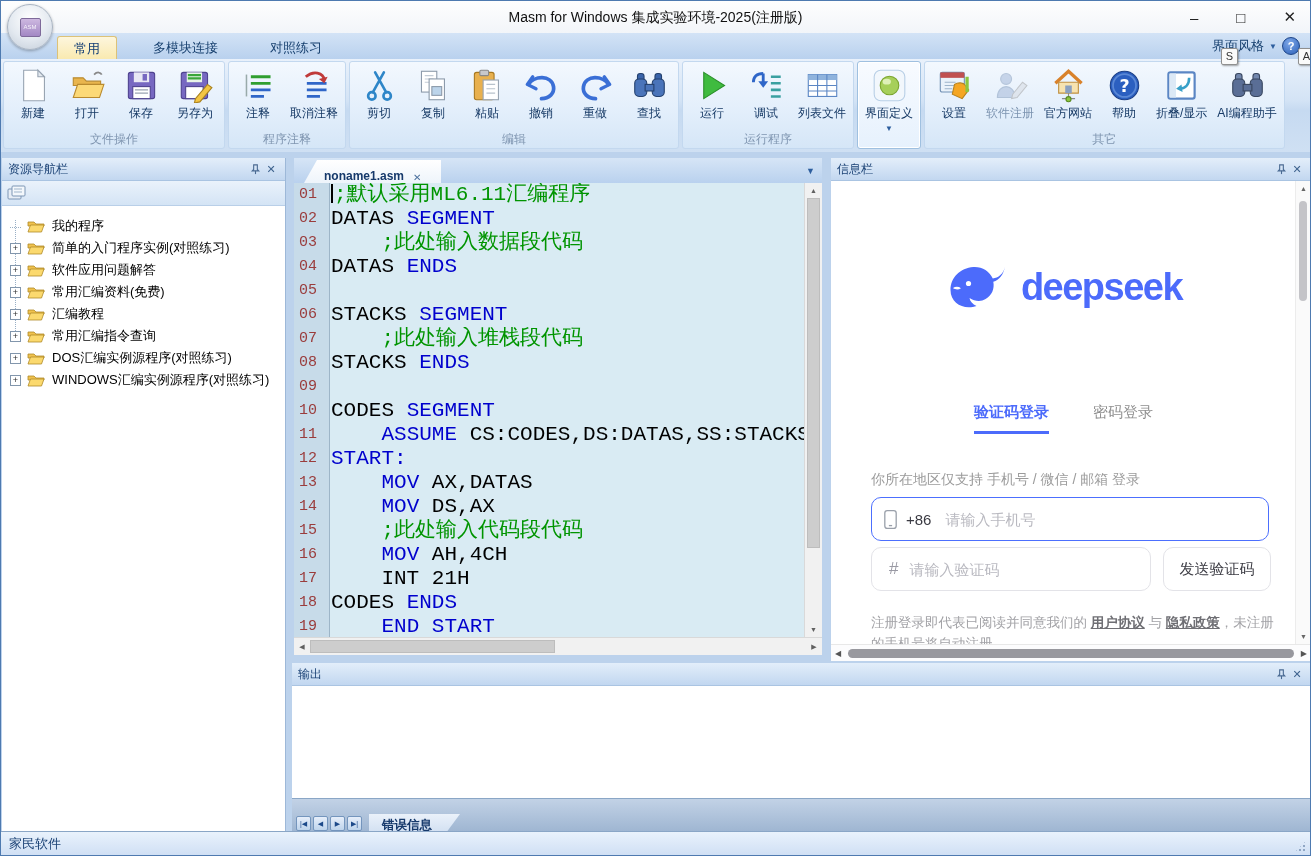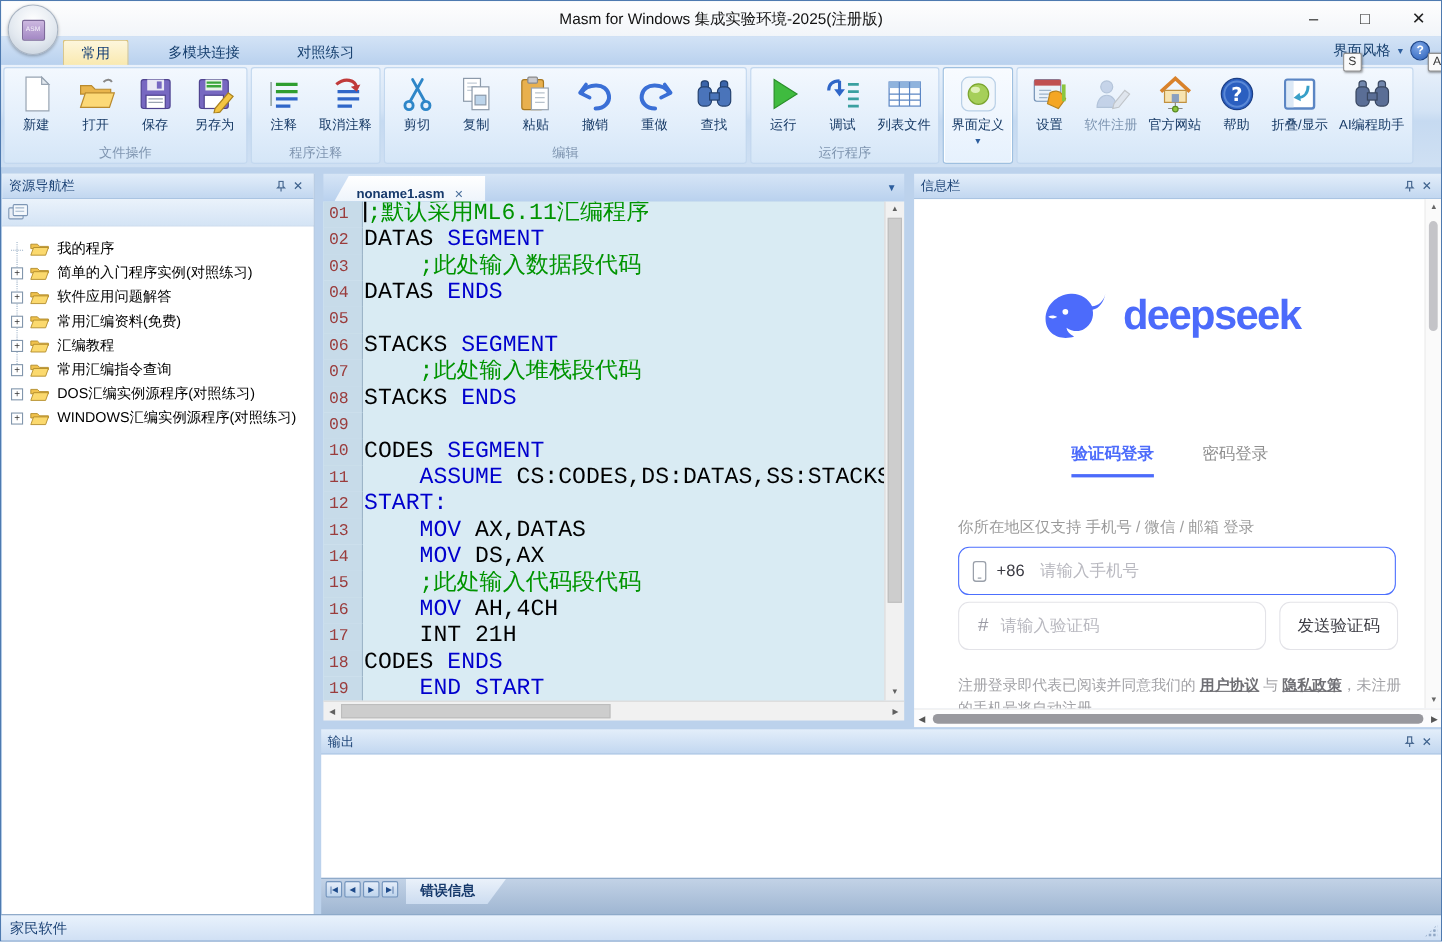--- a/index.html
+++ b/index.html
@@ -101,21 +101,21 @@
   .ip-vscroll{position:absolute;right:0;top:0;width:15px;bottom:0;background:#fafafa;border-left:1px solid #ececec}
   .ipv-arrow{position:absolute;left:0;width:100%;text-align:center;font-size:7px;color:#666}
   .ipv-thumb{position:absolute;left:3px;top:20px;width:8px;height:100px;background:#c4c4c8;border-radius:5px}
   .ip-hscroll{height:16px;flex:none;background:#fcfcfd;border-top:1px solid #e8e8e8;display:flex;align-items:center;padding:0 4px;gap:7px}
   .iph-arrow{font-size:8px;color:#555;flex:none}
   .iph-thumb{flex:1;height:9px;background:#98989e;border-radius:5px}
 
   
   .output-panel{position:absolute;left:291px;top:662px;width:1019px;height:168px;display:flex;flex-direction:column}
   .op-content{flex:1;background:#fff}
-  .tabstrip{height:33px;flex:none;background:linear-gradient(#c2d2e6,#9fb6d2);display:flex;align-items:flex-start;padding:0 0 0 4px;box-sizing:border-box;border-top:1px solid #8aa6c6}
+  .tabstrip{height:33px;flex:none;background:linear-gradient(#c2d2e6,#9fb6d2);display:flex;align-items:flex-start;padding:15px 0 0 4px;box-sizing:border-box;border-top:1px solid #8aa6c6}
   .nav-btn{width:15px;height:15px;margin:2px 2px 0 0;background:linear-gradient(#e6eefa,#bed4ec);border:1px solid #7495bd;border-radius:2px;font-size:7px;color:#1d4a8a;display:flex;align-items:center;justify-content:center;padding:0;font-family:inherit}
   .otab{height:23px;margin-left:5px;padding:0 28px 0 13px;background:linear-gradient(#eaf1fa,#ccdcf0);clip-path:polygon(0 0,100% 0,calc(100% - 17px) 100%,0 100%);font-size:12.5px;font-weight:bold;color:#16396b;display:flex;align-items:center}
 
   
   .statusbar{position:absolute;left:0;right:0;top:830px;height:25px;background:linear-gradient(#e9f2fc,#cfdff4);border-top:1px solid #8aa6c6;font-size:13px;color:#1c4376;display:flex;align-items:center;padding:0 8px;box-sizing:border-box}
   .grip{position:absolute;right:3px;bottom:3px;width:13px;height:13px;background-image:radial-gradient(#8fa6c4 1.1px,transparent 1.2px);background-size:4px 4px;clip-path:polygon(100% 0,100% 100%,0 100%)}
 </style>
 </head>
 <body>
 
@@ -403,20 +403,21 @@
                 <rect x="5" y="5" width="6" height="8" rx="2.5" fill="#7287ad" stroke="#38465f"></rect>
                 <rect x="21" y="5" width="6" height="8" rx="2.5" fill="#7287ad" stroke="#38465f"></rect>
                 <rect x="2.5" y="10" width="11" height="16" rx="4" fill="#5a6e96" stroke="#38465f"></rect>
                 <rect x="18.5" y="10" width="11" height="16" rx="4" fill="#5a6e96" stroke="#38465f"></rect>
                 <rect x="12" y="15" width="8" height="6" fill="#5a6e96" stroke="#38465f"></rect>
               </svg>
             </span>
             <span class="lbl">AI编程助手</span>
           </div>
         </div>
+        <div class="rglabel">其它</div>
       </div>
     </div>
 
   <div class="sidebar">
     <div class="panel-head">
       <span class="ph-title">资源导航栏</span>
       <span class="ph-btn">
         <svg viewBox="0 0 12 12">
             <path d="M4 1h4v5l1.5 1.5h-7L4 6z" fill="none" stroke="#4a6a92" stroke-width="1.2"></path>
             <path d="M6 7.5V11" stroke="#4a6a92" stroke-width="1.2"></path>

